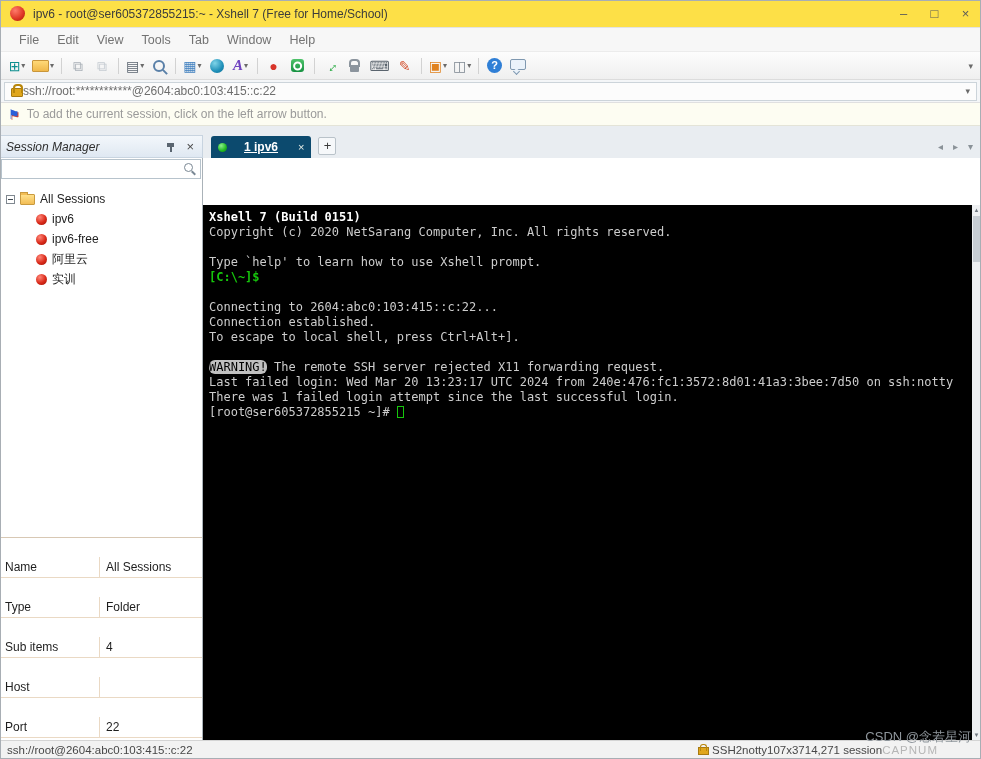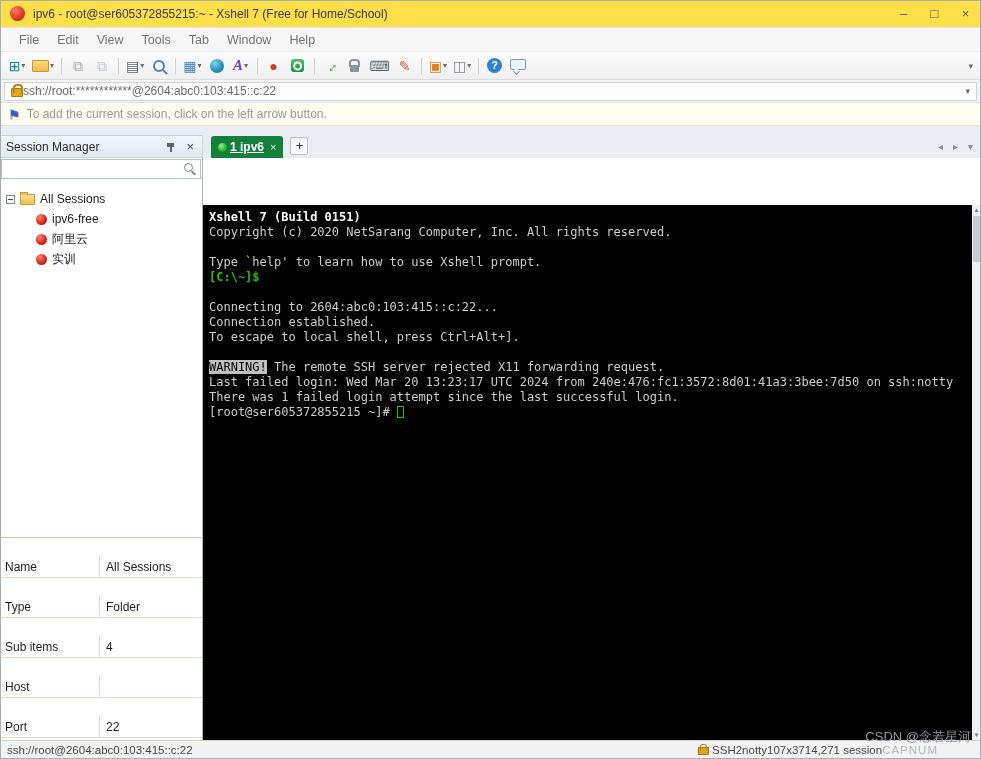--- a/index.html
+++ b/index.html
@@ -51,29 +51,29 @@
 
   
   .infobar { position:absolute; top:103px; left:0; right:0; height:23px; background:#fdfdf2; border-bottom:1px solid #e4e4d8; display:flex; align-items:center; padding:0 8px; gap:7px; }
   .flag-icon { color:#2b5fd9; font-size:13px; text-shadow:1px 1px 0 #d04030; }
   .info-text { font-size:12px; color:#9a9a9a; }
 
   .gap-strip { position:absolute; top:126px; left:0; right:0; height:9px; background:#e9edf1; }
 
   
   .sm-header { position:absolute; top:135px; left:0; width:203px; height:23px; background:linear-gradient(#f3f7fb,#dfe8f2); border:1px solid #c8d4e0; border-left:none; display:flex; align-items:center; padding:0 6px; }
-  .sm-title { font-size:12px; color:#2e2e2e; flex:1; }
+  .sm-title { font-size:12px; color:#2e2e2e; flex:1;font-style:italic; }
   .pin-icon { width:12px; height:12px; position:relative; margin-right:7px; }
   .pin-icon::before { content:""; position:absolute; top:2px; left:2px; width:7px; height:4px; background:#5a6570; }
   .pin-icon::after { content:""; position:absolute; top:6px; left:5px; width:2px; height:5px; background:#5a6570; }
   .sm-close { font-size:13px; color:#4a4a4a; padding:0 2px; line-height:1; }
 
   
   .tabbar { position:absolute; top:135px; left:203px; right:0; height:23px; background:#e9edf1; display:flex; align-items:flex-end; padding-left:8px; }
-  .tab { height:22px; display:flex; align-items:center; gap:3px; padding:0 7px; background:#15803d; border-radius:3px 3px 0 0; }
+  .tab { height:22px; display:flex; align-items:center; gap:17px; padding:0 7px; background:#0c4a6e; border-radius:3px 3px 0 0; }
   .tab-dot { width:9px; height:9px; border-radius:50%; background:radial-gradient(circle at 35% 30%, #8df08d, #21b821 60%, #128212); }
   .tab-label { font-size:12px; color:#fff; font-weight:bold; text-decoration:underline; }
   .tab-close { color:#e8efe8; font-size:11px; margin-left:3px; }
   .tab-new { width:18px; height:18px; margin:0 0 2px 7px; align-self:center; display:flex; align-items:center; justify-content:center; font-size:13px; color:#3a3a3a; border:1px solid #b9c2c9; background:#f6f8fa; border-radius:2px; }
   .tab-nav { margin-left:auto; align-self:center; display:flex; align-items:center; gap:10px; padding-right:8px; color:#8a9298; font-size:10px; }
 
   
   .left-panel { position:absolute; top:158px; bottom:19px; left:0; width:203px; background:#fff; border-right:1px solid #aab2b8; }
   .search-wrap { margin:1px; height:20px; border:1px solid #b7c3cc; display:flex; align-items:center; background:#fff; }
   .search-wrap input { border:none; outline:none; flex:1; font-size:12px; padding:0 4px; font-family:"Liberation Sans", sans-serif; min-width:0; }
@@ -93,21 +93,21 @@
   .props { position:absolute; left:0; right:0; bottom:0; height:203px; border-top:1px solid #d8c8b4; background:#fff; font-size:12px; color:#1e1e1e; }
   .prop-row { display:flex; height:21px; line-height:20px; border-bottom:1px solid #ead9c4;margin-top:19px; }
   .prop-label { width:100px; padding-left:5px; border-right:1px solid #ead9c4; }
   .prop-value { flex:1; padding-left:6px; }
 
   
   .terminal-wrap { position:absolute; top:158px; bottom:19px; left:203px; right:0; background:#000000;margin-top:47px; }
   .term-content { position:absolute; top:0; left:0; right:9px; bottom:0; padding:5px 0 0 6px; font-family:"DejaVu Sans Mono", monospace; font-size:12px; line-height:15px; color:#cccccc; white-space:pre; overflow:hidden; }
   .ts-bold { color:#ffffff; font-weight:bold; }
   .ts-green { color:#16c60c; font-weight:bold; }
-  .ts-inverse { background:#c0c0c0; color:#000; }
+  .ts-inverse { background:#c0c0c0; color:#000;border-radius:6px; }
   .ts-cursor { display:inline-block; width:7px; height:12px; border:1px solid #16c60c; vertical-align:-2px; }
   .term-scrollbar { position:absolute; top:0; right:0; bottom:0; width:9px; background:#eef0f2; }
   .sb-arrow { height:10px; display:flex; align-items:center; justify-content:center; font-size:6px; color:#707880; }
   .sb-arrow.down { position:absolute; bottom:0; left:0; right:0; }
   .sb-thumb { position:absolute; top:11px; left:1px; right:1px; height:46px; background:#c7cdd3; }
 
   
   .statusbar { position:absolute; left:0; right:0; bottom:0; height:19px; background:#f2f2f2; border-top:1px solid #d4d4d4; display:flex; align-items:center; font-size:11.5px; color:#474747; padding:0 7px; }
   .sb-right { margin-left:auto; display:flex; align-items:center; padding-right:36px; }
   .sb-item { display:flex; align-items:center; gap:4px; }
@@ -297,20 +297,24 @@
     <span class="search-mag"></span>
   </div>
   <div class="tree">
     <div class="tree-row">
       <span class="expand-box"></span>
       <span class="folder-icon"></span>
       <span class="tree-label">All Sessions</span>
     </div>
     <div>
 
+        <div class="tree-row child">
+          <span class="xs-ball"></span>
+          <span class="tree-label">ipv6</span>
+        </div>
 
         <div class="tree-row child">
           <span class="xs-ball"></span>
           <span class="tree-label">ipv6-free</span>
         </div>
 
         <div class="tree-row child">
           <span class="xs-ball"></span>
           <span class="tree-label">阿里云</span>
         </div>

